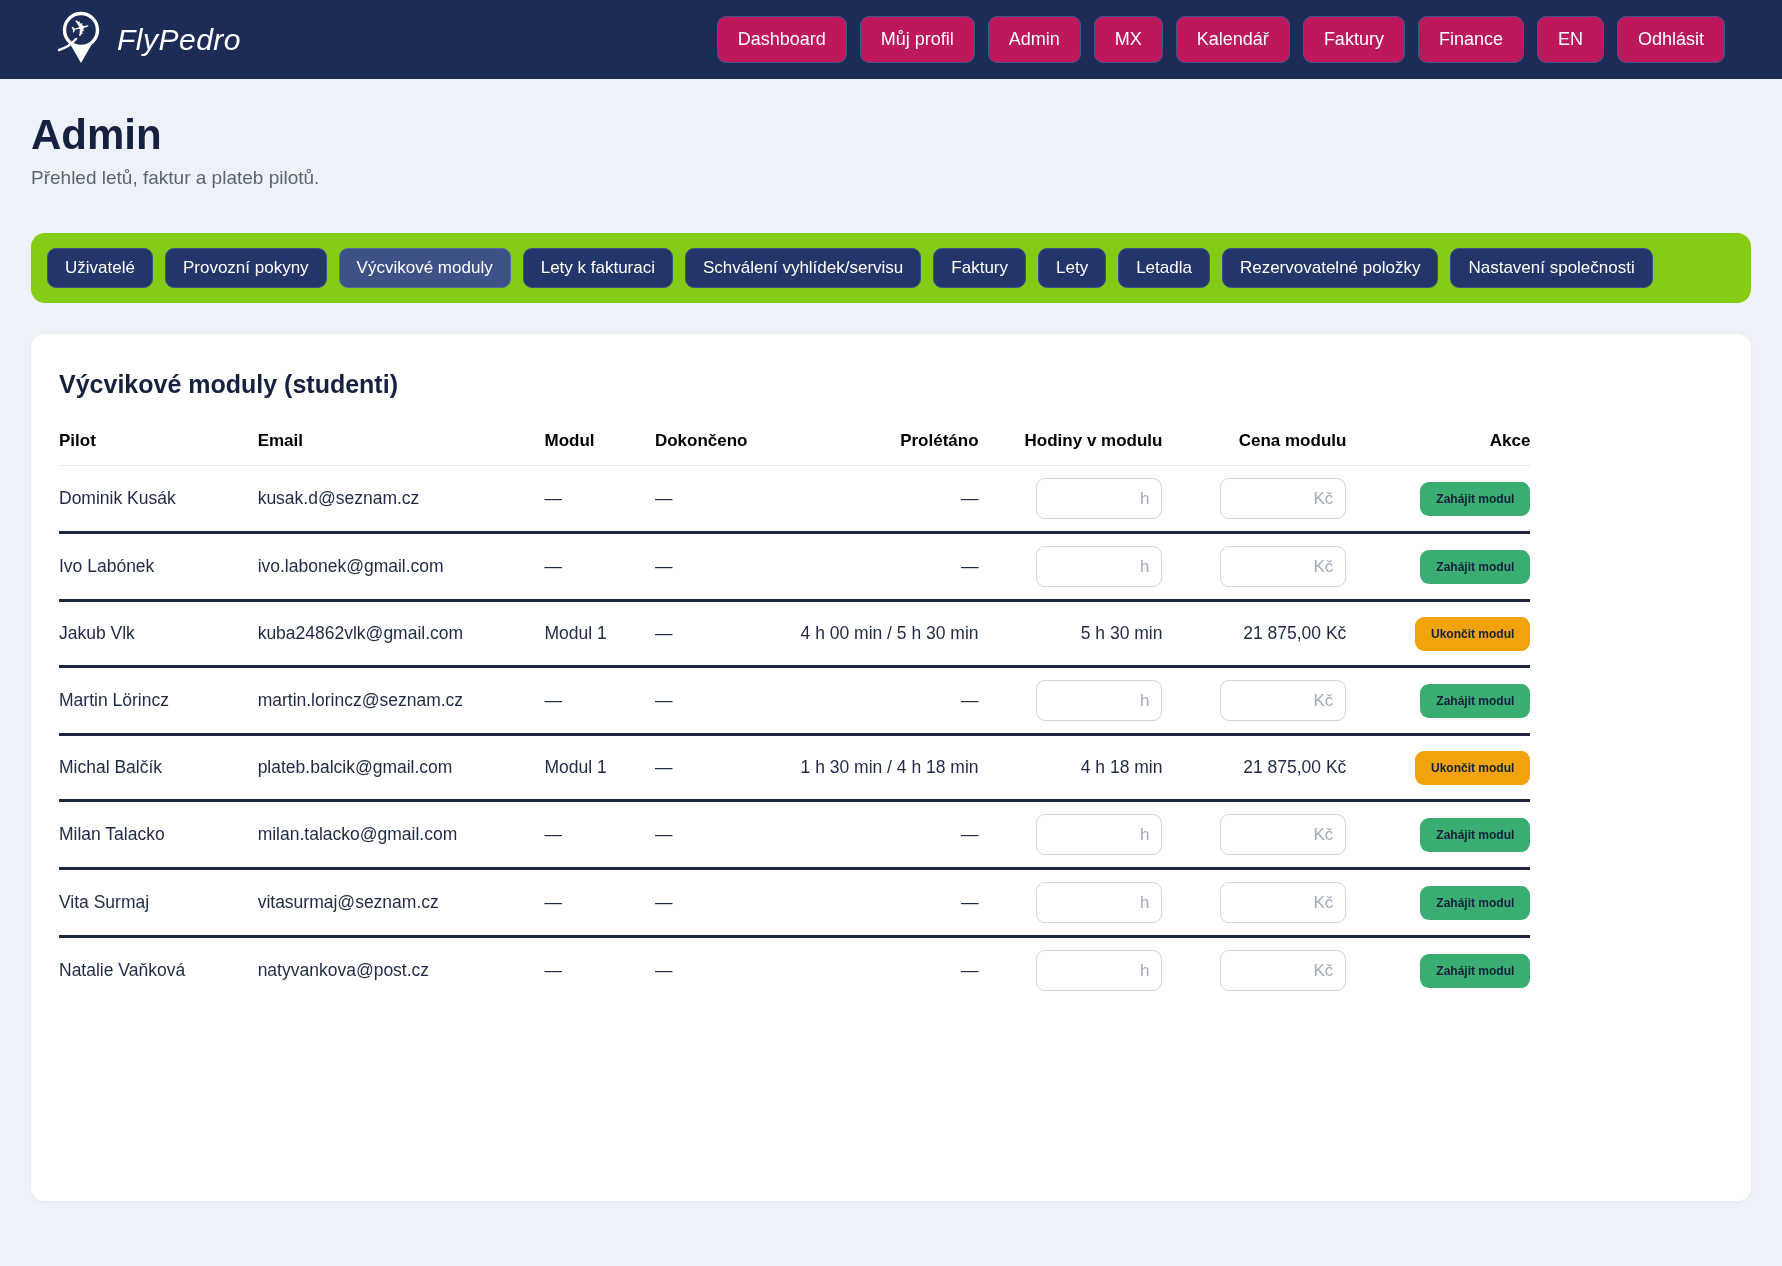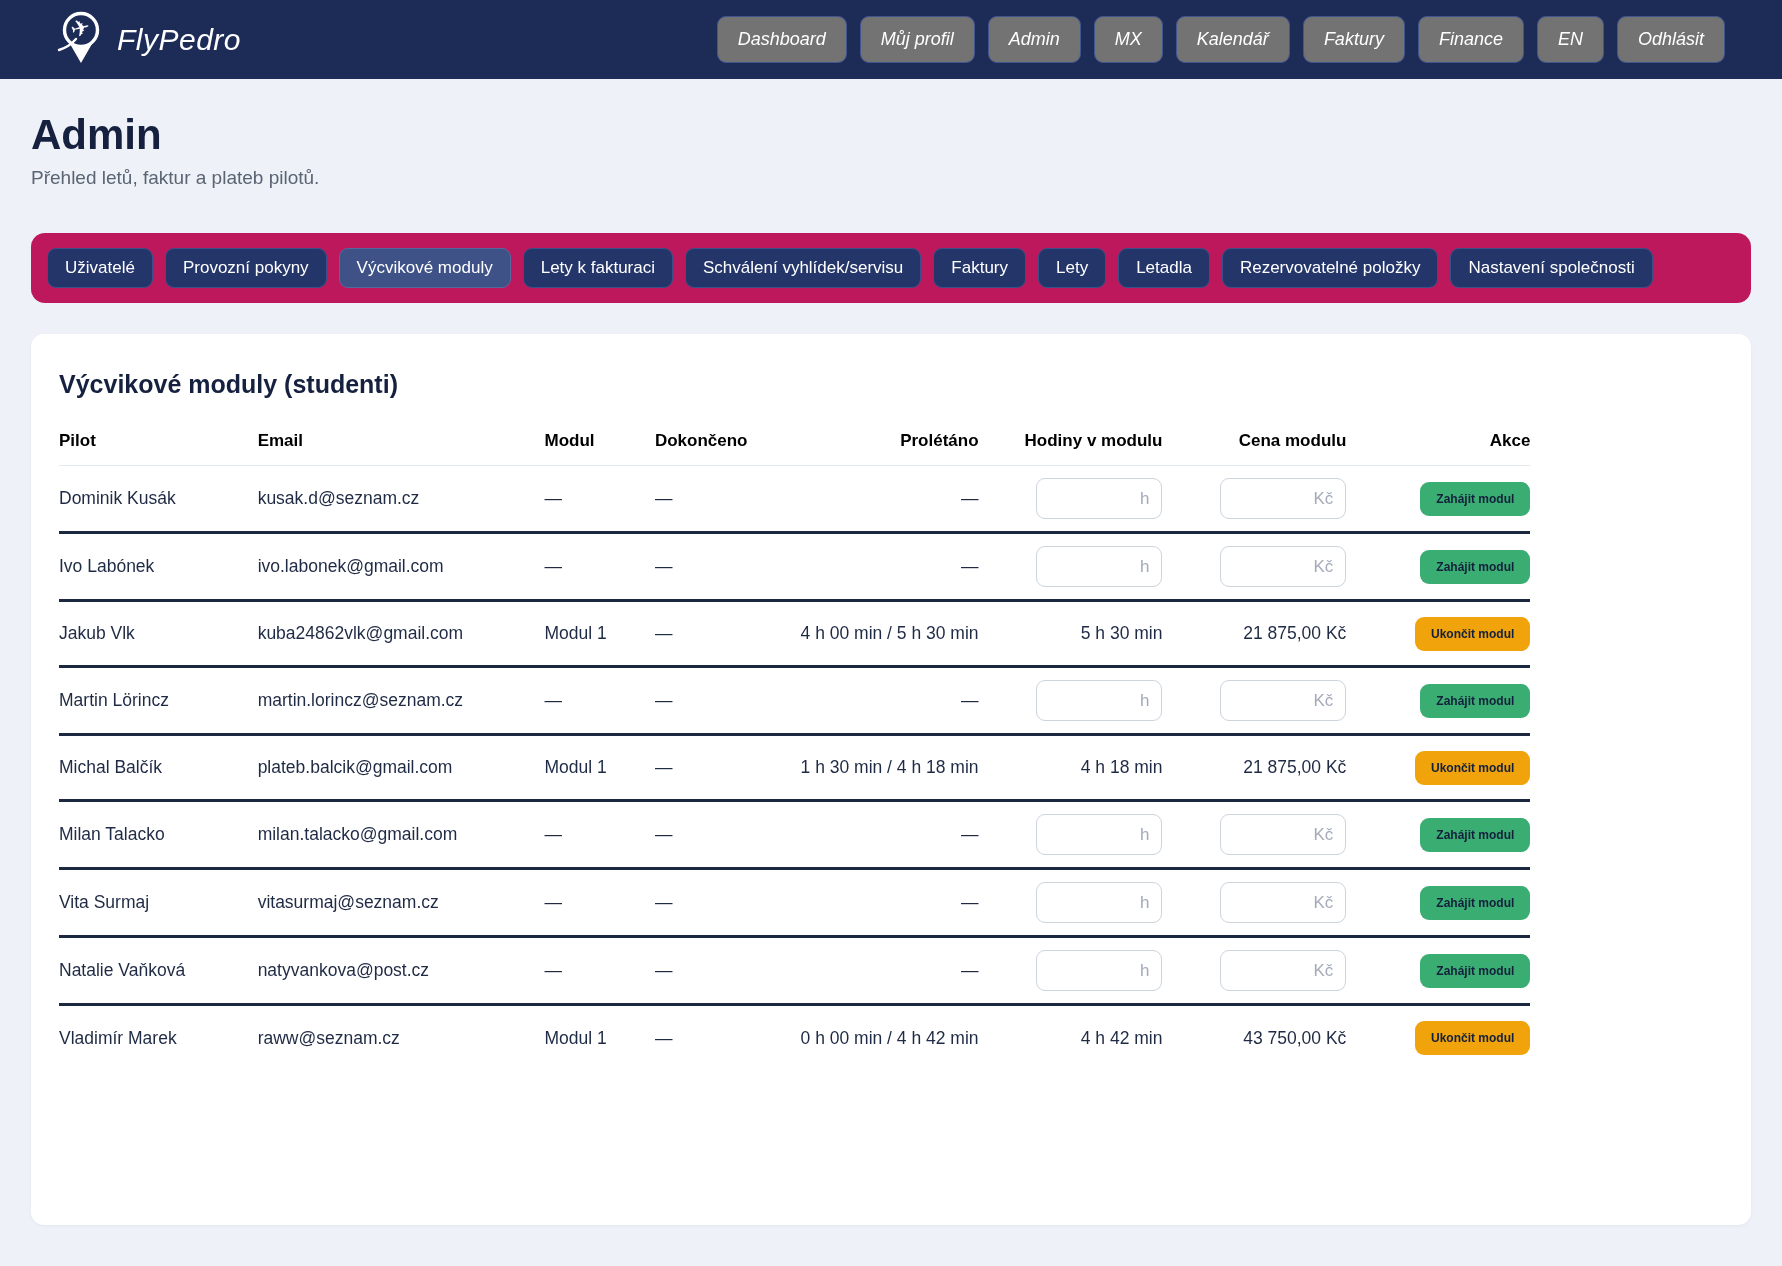--- a/index.html
+++ b/index.html
@@ -19,50 +19,49 @@
     justify-content: space-between;
     padding: 0 57px;
   }
   .brand { display: flex; align-items: center; gap: 12px; }
   .brand-name {
     color: #fff; font-size: 30px; font-weight: normal; font-style: italic;
     letter-spacing: .5px;
   }
   .nav-menu { display: flex; gap: 13px; align-items: center; }
   .nav-btn {
-    background: #737373;
+    background: #be185d;
     border: 1px solid #41558e;
     color: #fff;
     font-family: "Liberation Sans", sans-serif;
     font-size: 18px;
     padding: 12px 20px;
     border-radius: 9px;
     cursor: pointer;
     white-space: nowrap;
-    font-style: italic;
   }
 
   
   .container { padding: 0 31px; }
   .page-title {
     margin-top: 32px;
     font-size: 42px;
     font-weight: bold;
     color: #16213f;
   }
   .page-subtitle {
     margin-top: 8px;
     font-size: 19px;
     color: #5b6472;
   }
 
   
   .tabbar {
     margin-top: 44px;
-    background: #be185d;
+    background: #84cc16;
     border-radius: 14px;
     padding: 15px 16px;
     display: flex;
     flex-wrap: wrap;
     gap: 12px 12px;
   }
   .tab-btn {
     background: #24356a;
     border: 1px solid #3a4f88;
     color: #fff;
@@ -357,35 +356,17 @@
       <input class="cell-input" type="text" placeholder="h" style="">
     </td>
     <td class="r">
       
       <input class="cell-input" type="text" placeholder="Kč" style="">
     </td>
     <td class="r">
       <button class="action-btn start">Zahájit modul</button>
     </td>
   </tr>
-            <tr class="data-row">
-    <td>Vladimír Marek</td>
-    <td>raww@seznam.cz</td>
-    <td>Modul 1</td>
-    <td>—</td>
-    <td class="r">0 h 00 min / 4 h 42 min</td>
-    <td class="r">
-      <span>4 h 42 min</span>
-      
-    </td>
-    <td class="r">
-      <span>43 750,00 Kč</span>
-      
-    </td>
-    <td class="r">
-      <button class="action-btn end">Ukončit modul</button>
-    </td>
-  </tr>
           </tbody>
       </table>
     </div>
   </div>
 </div>
 
 </body></html>

